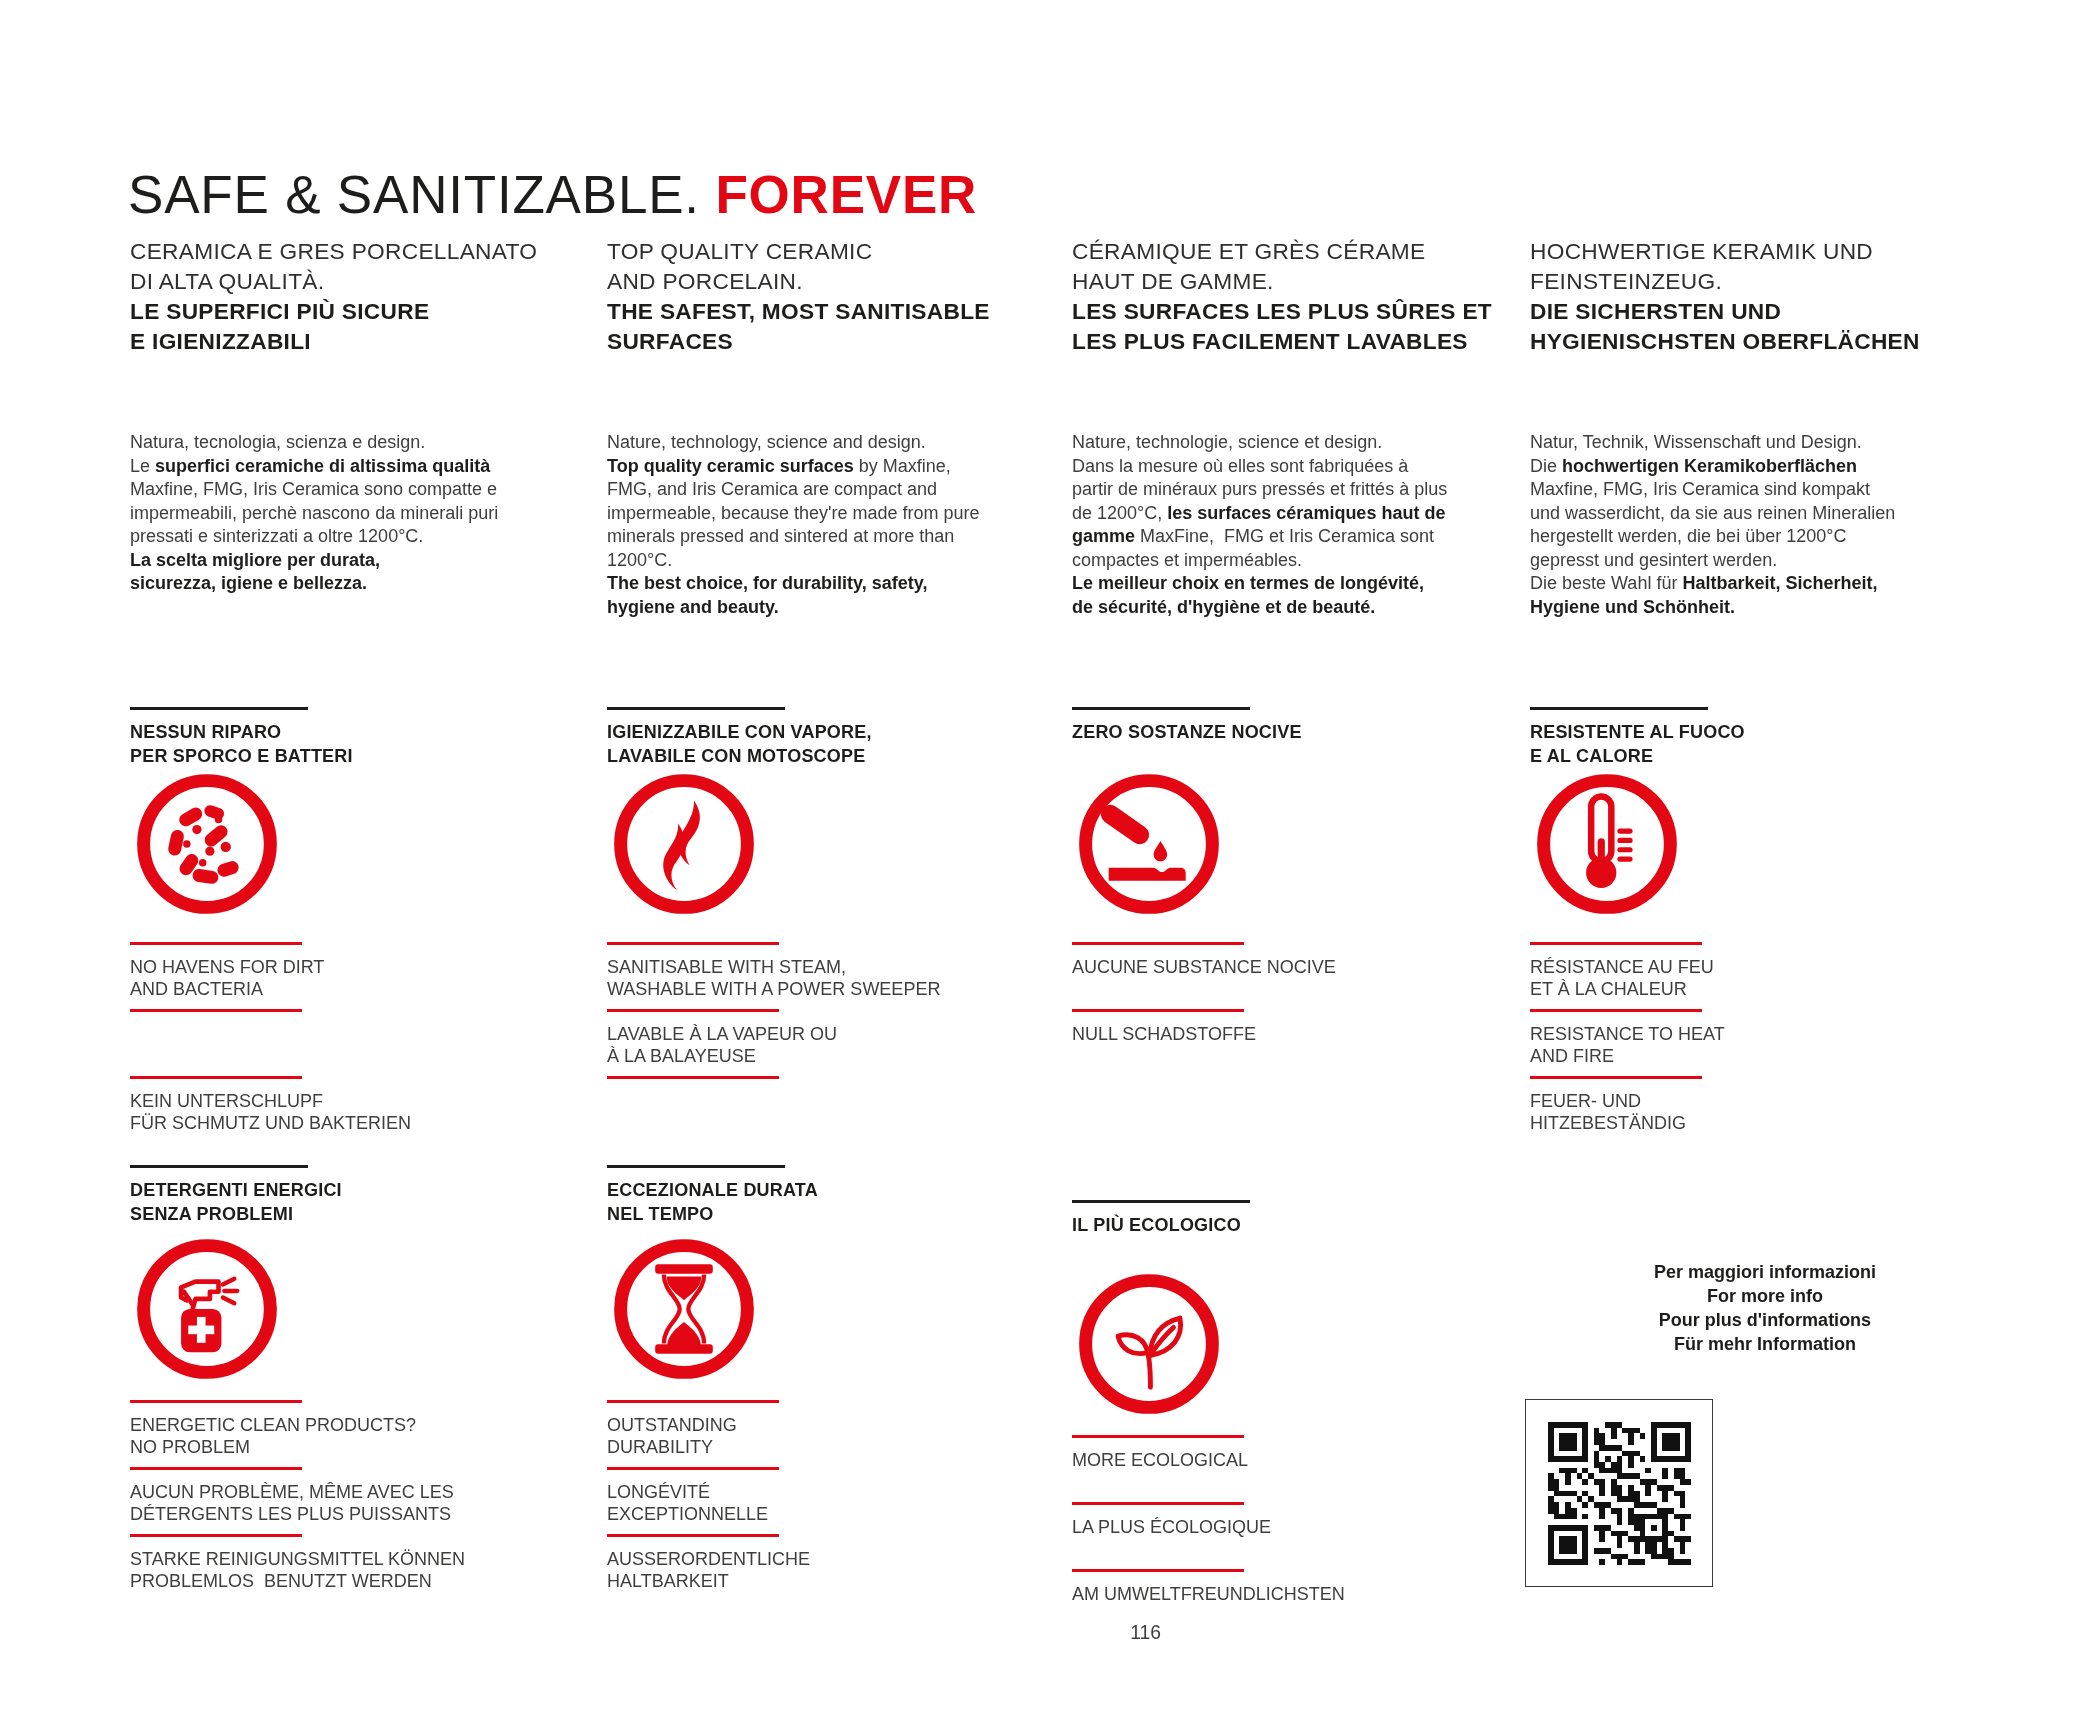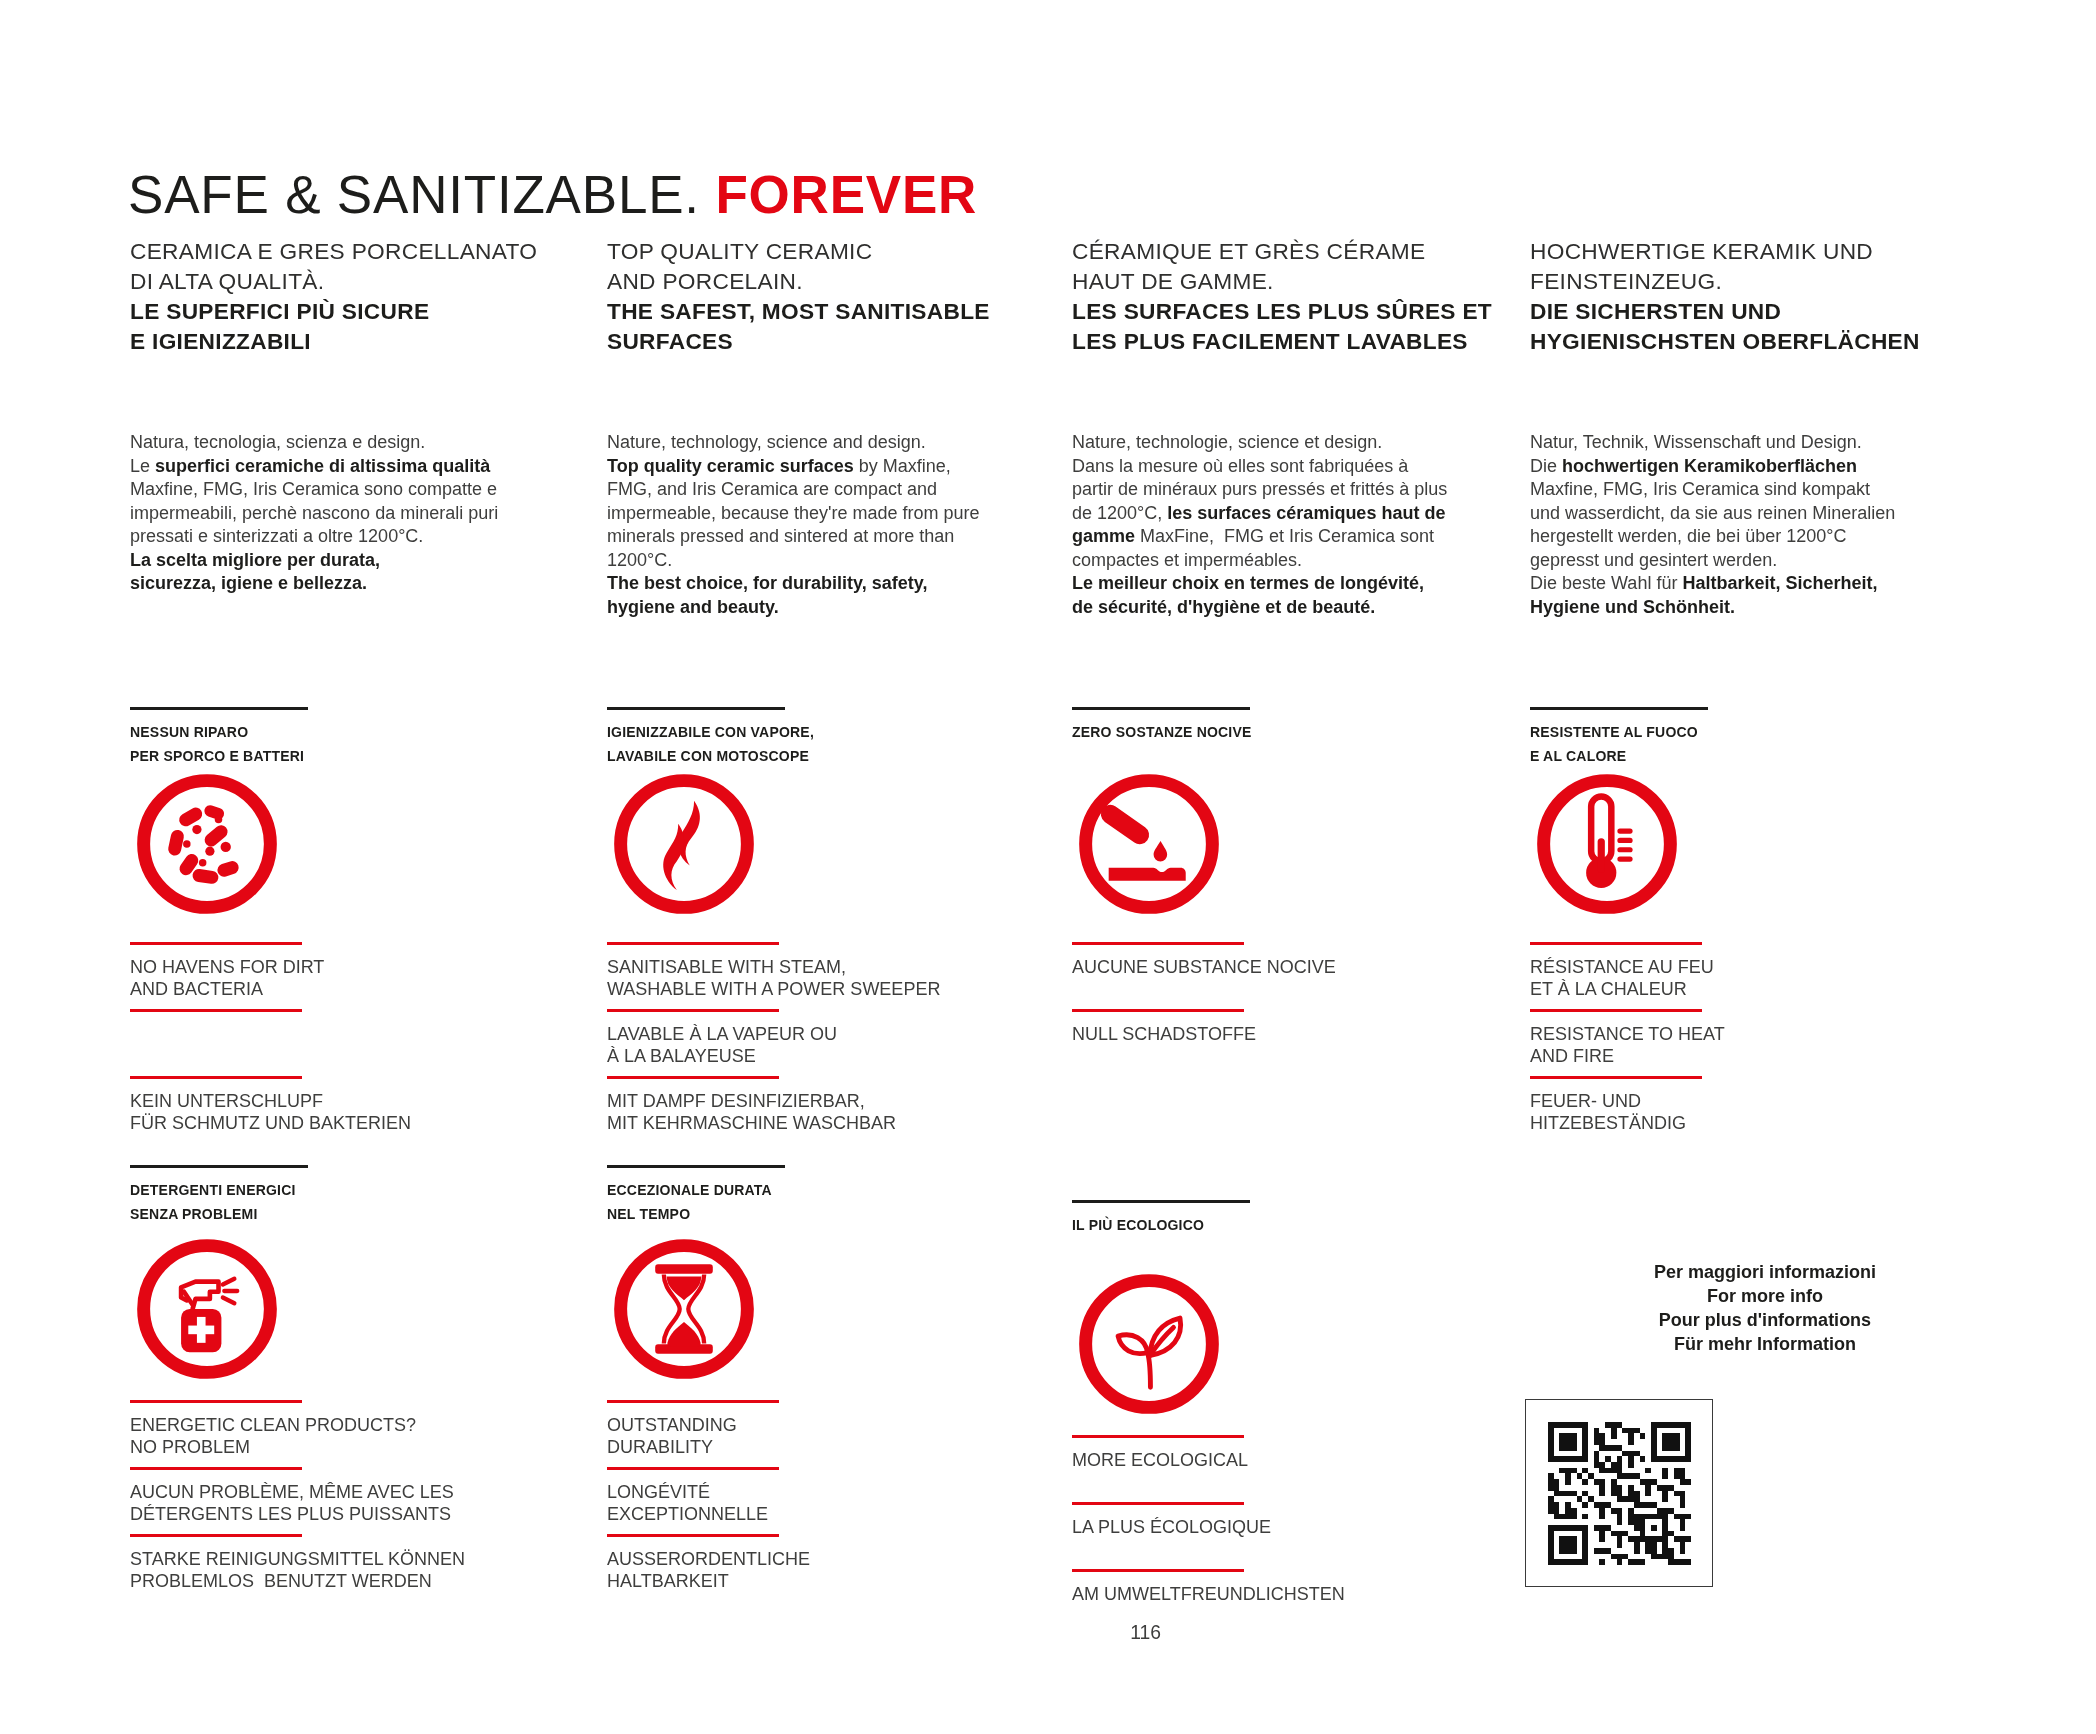--- a/index.html
+++ b/index.html
@@ -12,21 +12,21 @@
   .title .red{color:var(--red);font-weight:700;}
 
   .col{position:absolute;top:0;width:457px;}
   .hdr{position:absolute;top:236px;font-size:22.7px;line-height:30px;letter-spacing:0.3px;white-space:pre;color:#2f2f2e;}
   .hdr .b{font-weight:700;color:var(--ink);}
   .body{position:absolute;top:413px;font-size:18px;line-height:23.5px;color:var(--gray);white-space:pre;}
   .body .b{font-weight:700;color:var(--ink);}
 
   .feat{position:absolute;width:457px;}
   .krule{width:178px;height:2.5px;background:var(--ink);}
-  .ftitle{margin-top:10px;font-weight:700;font-size:14px;line-height:24px;letter-spacing:0.2px;white-space:pre;color:var(--ink);}
+  .ftitle{margin-top:10px;font-weight:700;font-size:18px;line-height:24px;letter-spacing:0.2px;white-space:pre;color:var(--ink);}
   .icon{position:absolute;left:5px;top:65px;width:144px;height:144px;}
   .feat.row2 .icon{top:72px;}
   .labels{position:absolute;top:235px;width:100%;}
   .lab{height:67px;}
   .rrule{width:172px;height:2.5px;background:var(--red);}
   .ltxt{margin-top:11px;font-size:18px;line-height:22.7px;color:var(--gray);white-space:pre;}
 
   .info{position:absolute;left:1530px;top:1260px;width:470px;text-align:center;}
   .ilines{font-weight:700;font-size:18px;line-height:24px;white-space:pre;color:var(--ink);}
   .qrbox{position:absolute;left:-5px;top:139px;width:186px;height:186px;border:1.7px solid #3a3a3a;
@@ -110,21 +110,20 @@
     <div class="lab">
         <div class="rrule"></div>
         <div class="ltxt">SANITISABLE WITH STEAM,<br>WASHABLE WITH A POWER SWEEPER</div>
       </div>
     <div class="lab">
         <div class="rrule"></div>
         <div class="ltxt">LAVABLE À LA VAPEUR OU<br>À LA BALAYEUSE</div>
       </div>
     <div class="lab">
         <div class="rrule"></div>
-        <div class="ltxt">MIT DAMPF DESINFIZIERBAR,<br>MIT KEHRMASCHINE WASCHBAR</div>
       </div>
   </div>
 </div>
 
 <div class="feat" style="left:1072px;top:707px">
   <div class="krule"></div>
   <div class="ftitle">ZERO SOSTANZE NOCIVE</div>
   <div class="icon">
     <svg viewBox="0 0 100 100" width="144" height="144">
       <circle cx="50" cy="50" r="44" fill="none" stroke="#e30613" stroke-width="9"></circle>

